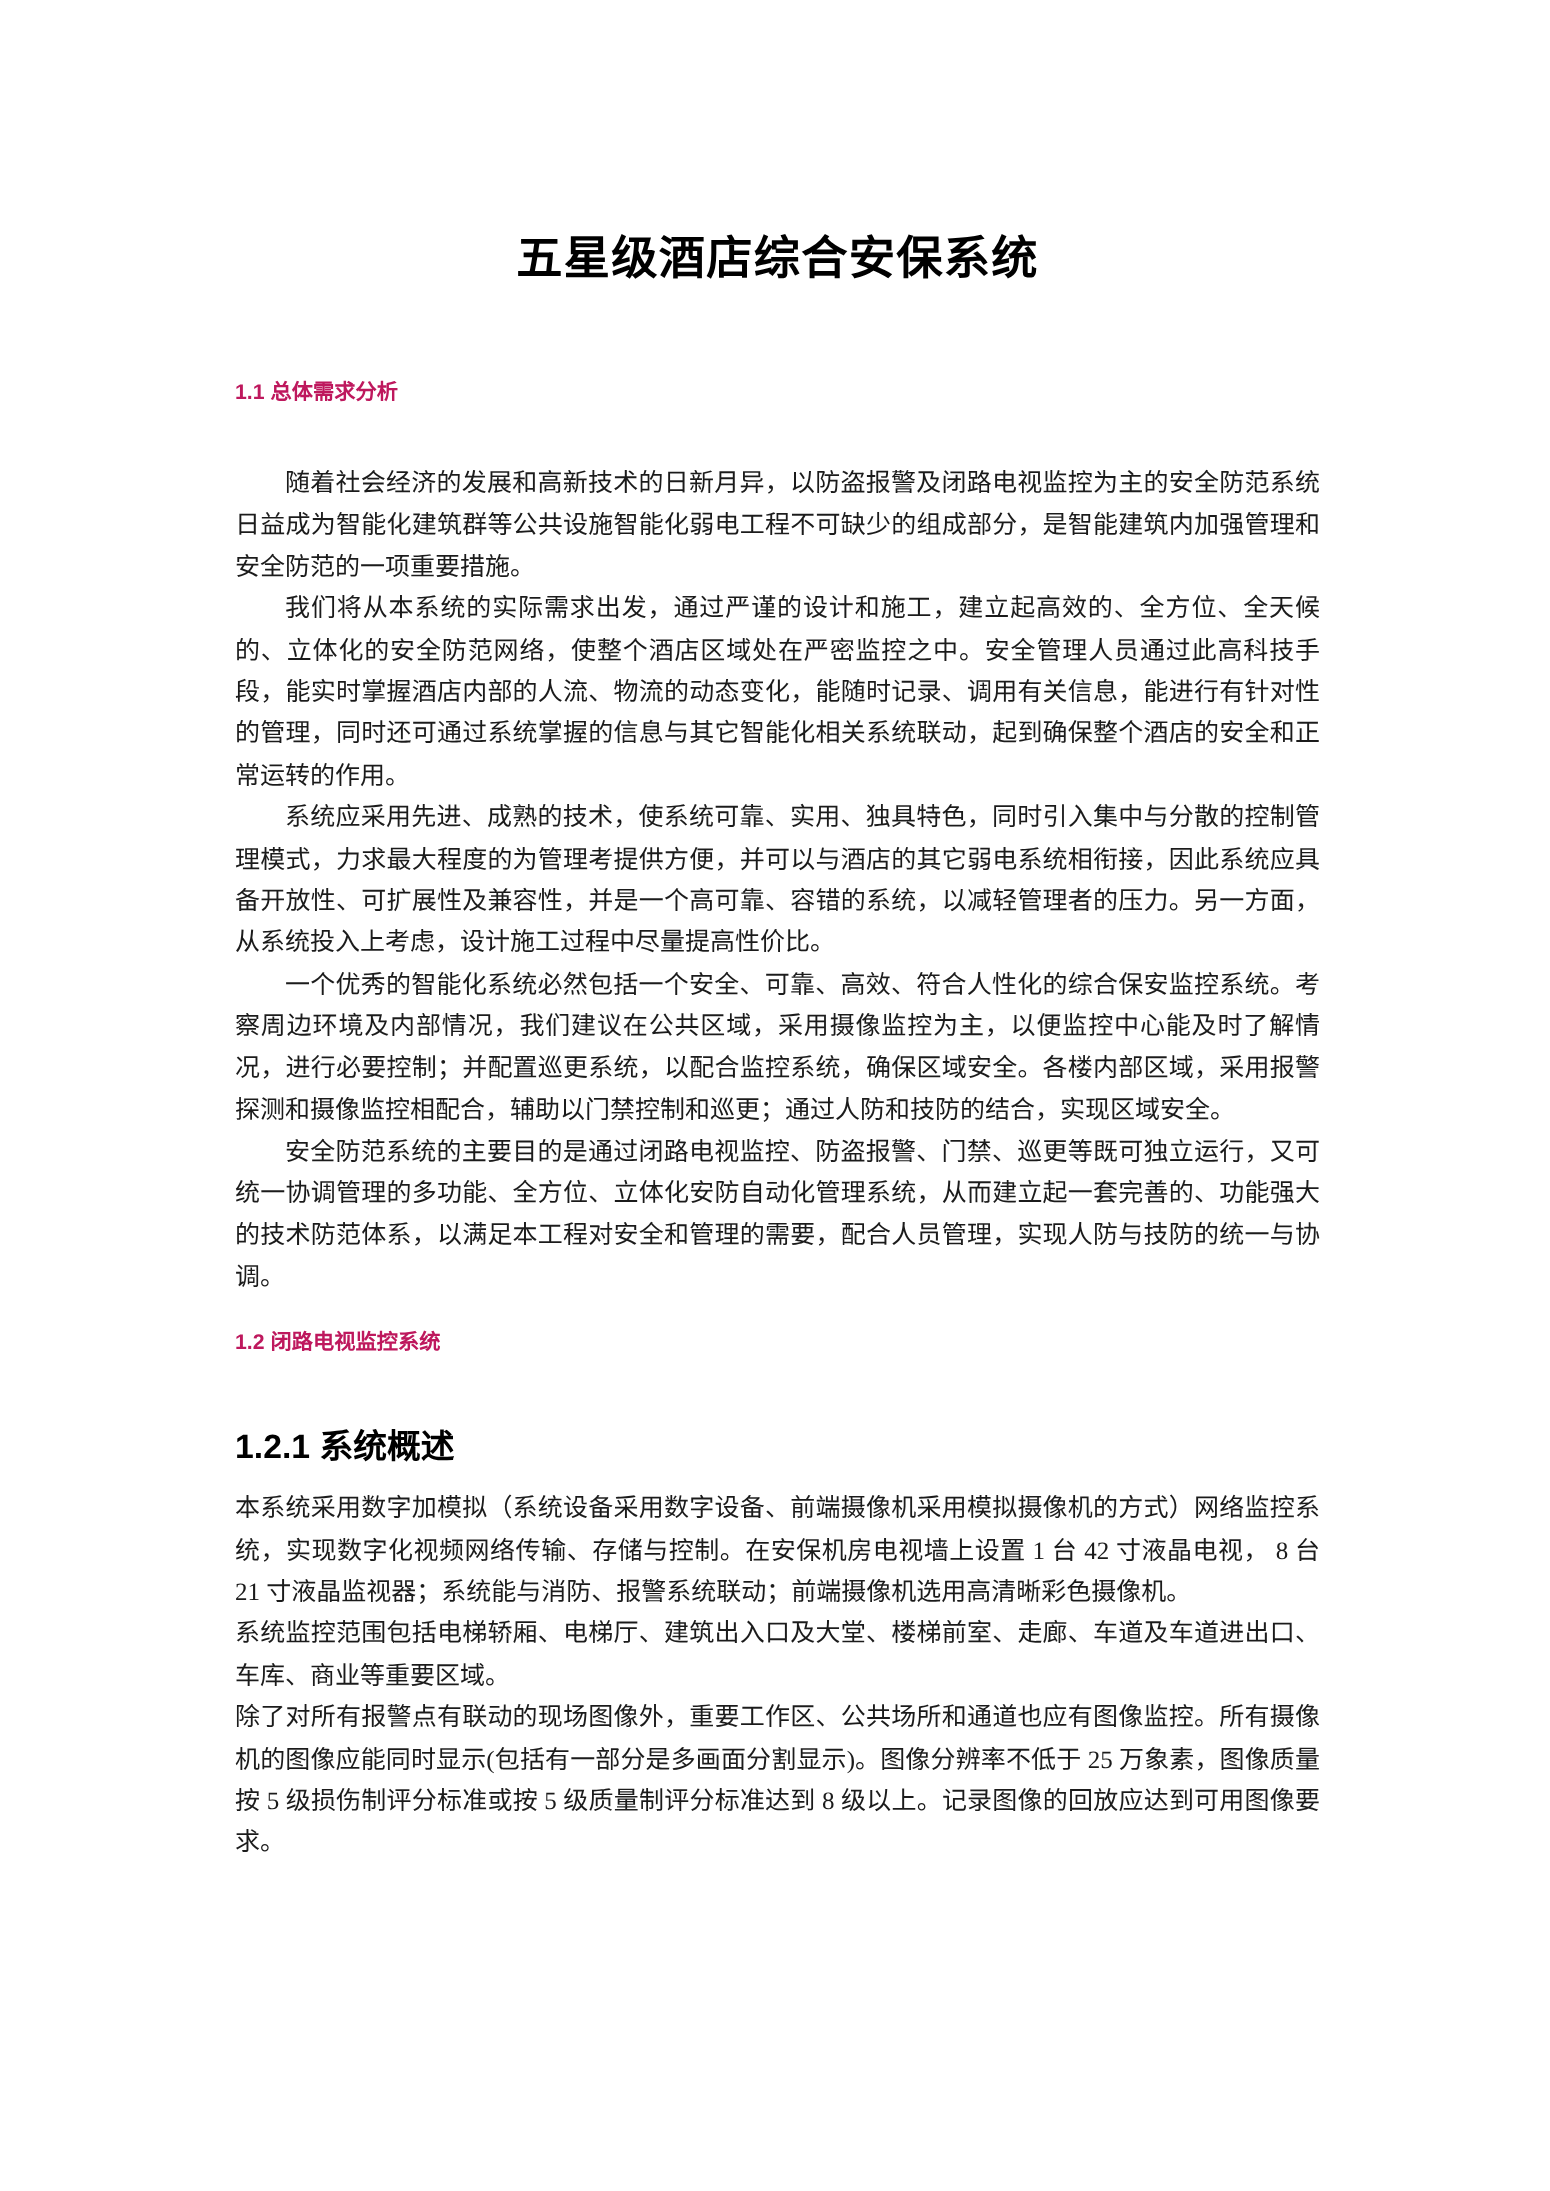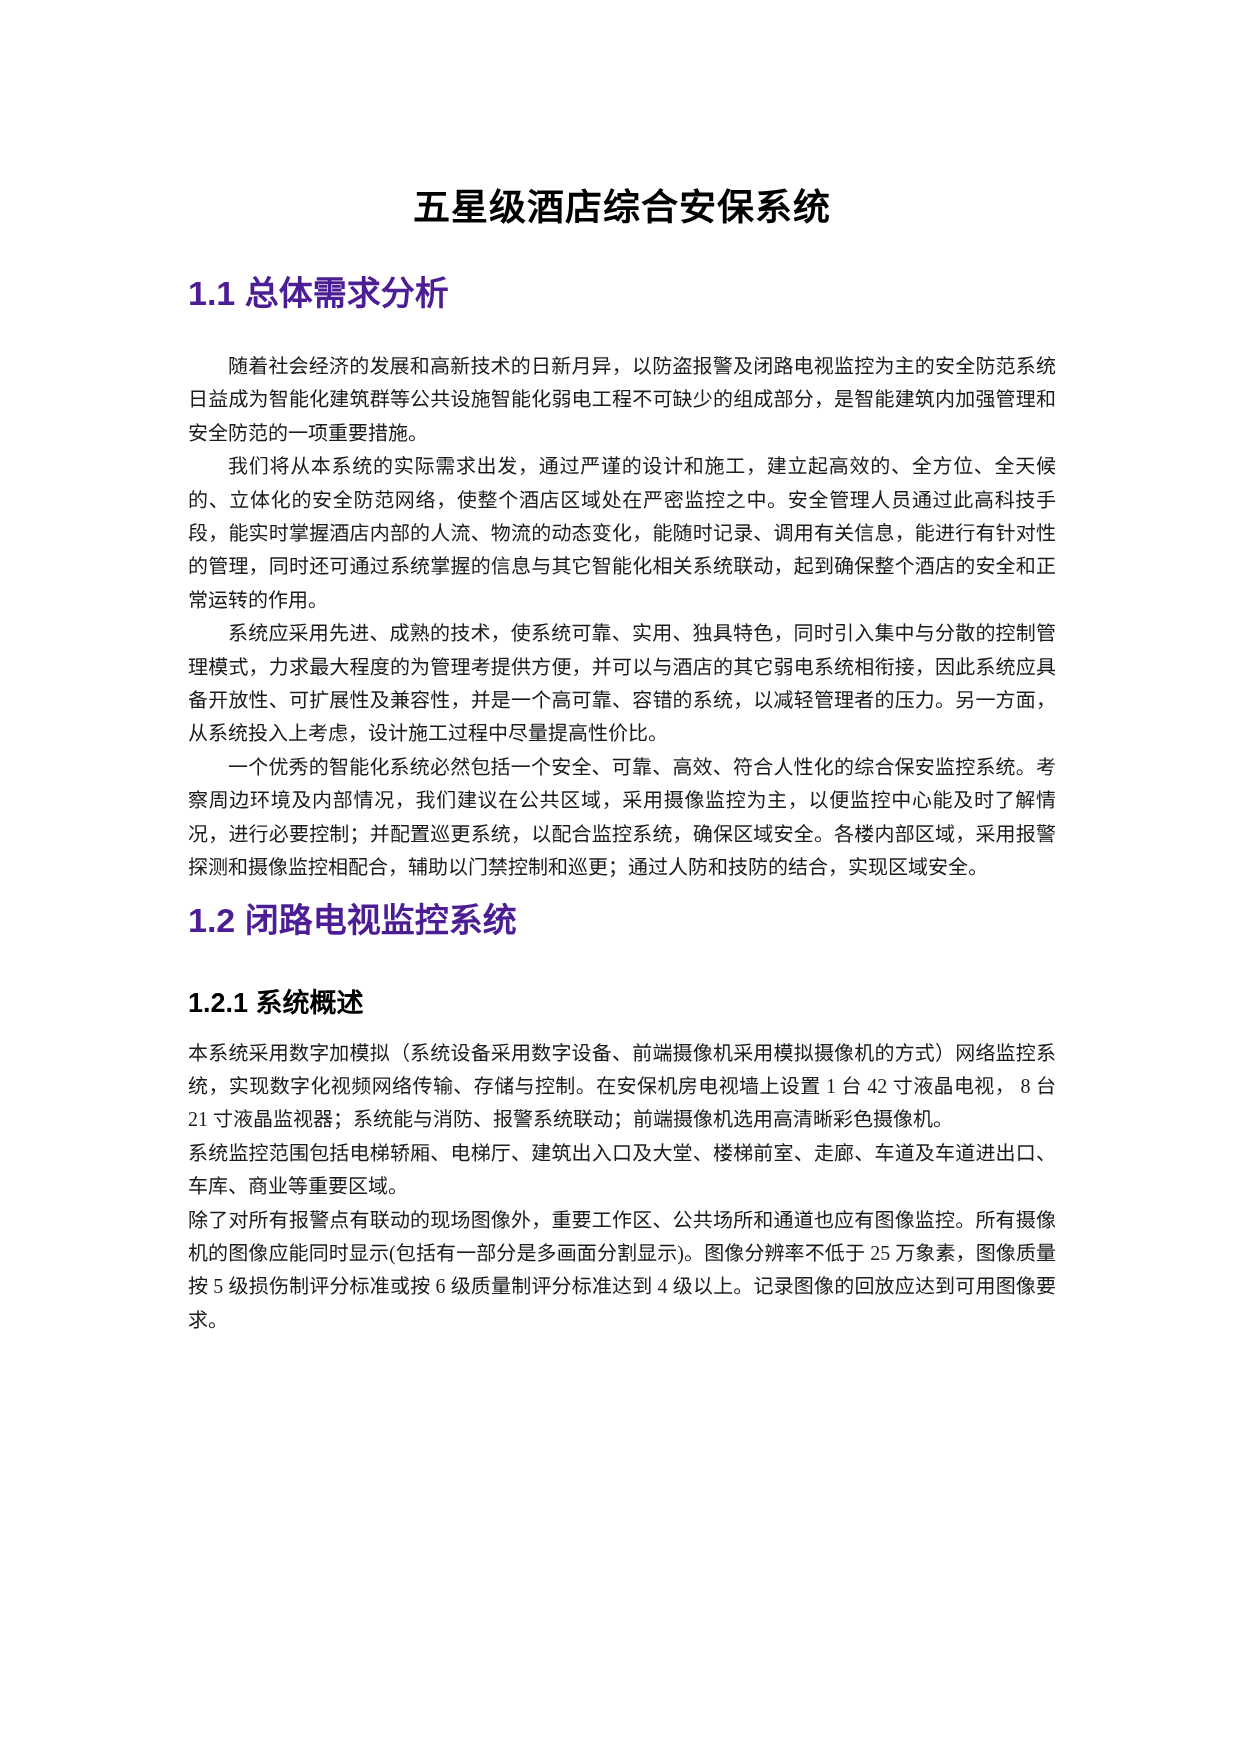--- a/index.html
+++ b/index.html
@@ -21,24 +21,24 @@
     font-size: 37px;
     line-height: 44px;
     text-align: center;
     color: #000;
     margin: 186px 0 0 0;
     letter-spacing: 1px;
   }
   .sec-heading {
     font-family: "Liberation Sans", sans-serif;
     font-weight: 700;
-    font-size: 34px;
+    font-size: 17px;
     line-height: 34px;
-    color: #4c1d95;
-    margin: 46px 0 0 0;
+    color: #be185d;
+    margin: 67px 0 0 0;
   }
   .sec-heading.sec2 { margin-top: 18px; }
   .sub-heading {
     font-family: "Liberation Sans", sans-serif;
     font-weight: 700;
     font-size: 27px;
     line-height: 28px;
     color: #000;
     margin: 52px 0 0 0;
   }
@@ -64,24 +64,25 @@
   <h2 class="sec-heading">1.1 总体需求分析</h2>
 
   <p class="body indent first-para">随着社会经济的发展和高新技术的日新月异，以防盗报警及闭路电视监控为主的安全防范系统日益成为智能化建筑群等公共设施智能化弱电工程不可缺少的组成部分，是智能建筑内加强管理和安全防范的一项重要措施。</p>
 
   <p class="body indent">我们将从本系统的实际需求出发，通过严谨的设计和施工，建立起高效的、全方位、全天候的、立体化的安全防范网络，使整个酒店区域处在严密监控之中。安全管理人员通过此高科技手段，能实时掌握酒店内部的人流、物流的动态变化，能随时记录、调用有关信息，能进行有针对性的管理，同时还可通过系统掌握的信息与其它智能化相关系统联动，起到确保整个酒店的安全和正常运转的作用。</p>
 
   <p class="body indent">系统应采用先进、成熟的技术，使系统可靠、实用、独具特色，同时引入集中与分散的控制管理模式，力求最大程度的为管理考提供方便，并可以与酒店的其它弱电系统相衔接，因此系统应具备开放性、可扩展性及兼容性，并是一个高可靠、容错的系统，以减轻管理者的压力。另一方面，从系统投入上考虑，设计施工过程中尽量提高性价比。</p>
 
   <p class="body indent">一个优秀的智能化系统必然包括一个安全、可靠、高效、符合人性化的综合保安监控系统。考察周边环境及内部情况，我们建议在公共区域，采用摄像监控为主，以便监控中心能及时了解情况，进行必要控制；并配置巡更系统，以配合监控系统，确保区域安全。各楼内部区域，采用报警探测和摄像监控相配合，辅助以门禁控制和巡更；通过人防和技防的结合，实现区域安全。</p>
 
+  <p class="body indent">安全防范系统的主要目的是通过闭路电视监控、防盗报警、门禁、巡更等既可独立运行，又可统一协调管理的多功能、全方位、立体化安防自动化管理系统，从而建立起一套完善的、功能强大的技术防范体系，以满足本工程对安全和管理的需要，配合人员管理，实现人防与技防的统一与协调。</p>
 
   <h2 class="sec-heading sec2">1.2 闭路电视监控系统</h2>
 
   <h3 class="sub-heading">1.2.1 系统概述</h3>
 
   <p class="body first-body2">本系统采用数字加模拟（系统设备采用数字设备、前端摄像机采用模拟摄像机的方式）网络监控系统，实现数字化视频网络传输、存储与控制。在安保机房电视墙上设置 1 台 42 寸液晶电视， 8 台 21 寸液晶监视器；系统能与消防、报警系统联动；前端摄像机选用高清晰彩色摄像机。</p>
 
   <p class="body">系统监控范围包括电梯轿厢、电梯厅、建筑出入口及大堂、楼梯前室、走廊、车道及车道进出口、车库、商业等重要区域。</p>
 
-  <p class="body">除了对所有报警点有联动的现场图像外，重要工作区、公共场所和通道也应有图像监控。所有摄像机的图像应能同时显示(包括有一部分是多画面分割显示)。图像分辨率不低于 25 万象素，图像质量按 5 级损伤制评分标准或按 6 级质量制评分标准达到 4 级以上。记录图像的回放应达到可用图像要求。</p>
+  <p class="body">除了对所有报警点有联动的现场图像外，重要工作区、公共场所和通道也应有图像监控。所有摄像机的图像应能同时显示(包括有一部分是多画面分割显示)。图像分辨率不低于 25 万象素，图像质量按 5 级损伤制评分标准或按 5 级质量制评分标准达到 8 级以上。记录图像的回放应达到可用图像要求。</p>
 
 </div>
 
 </body></html>

